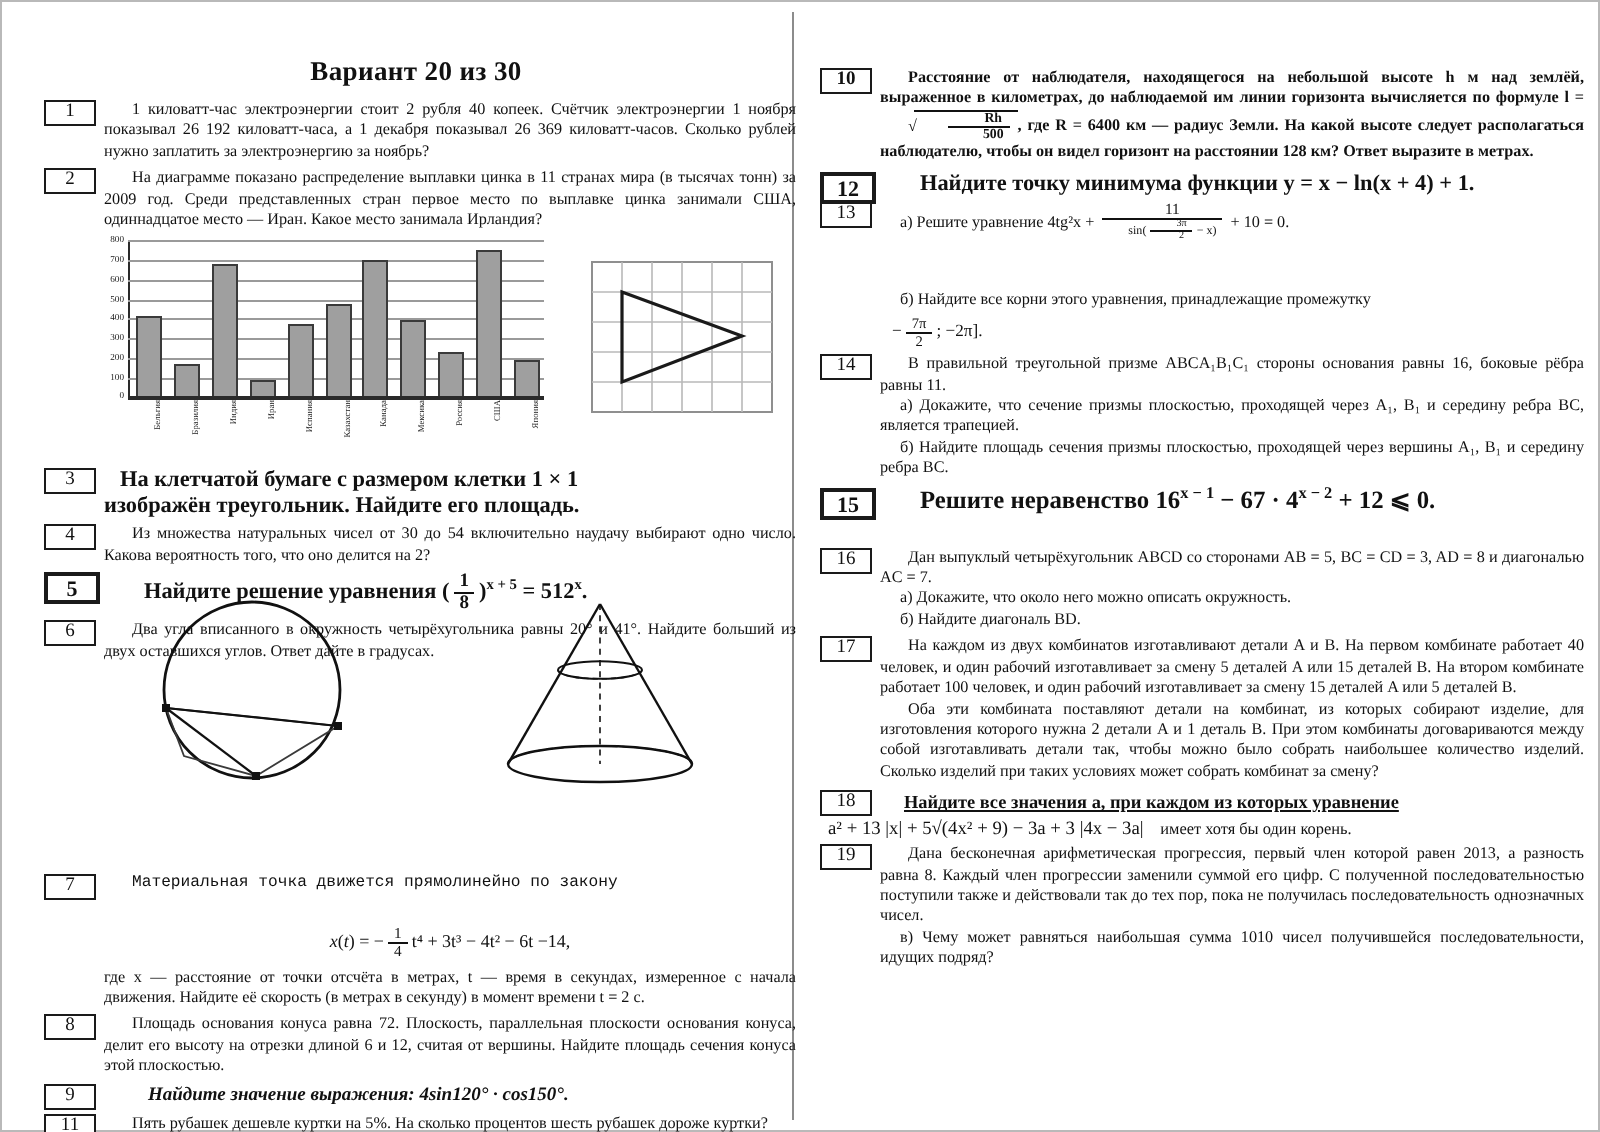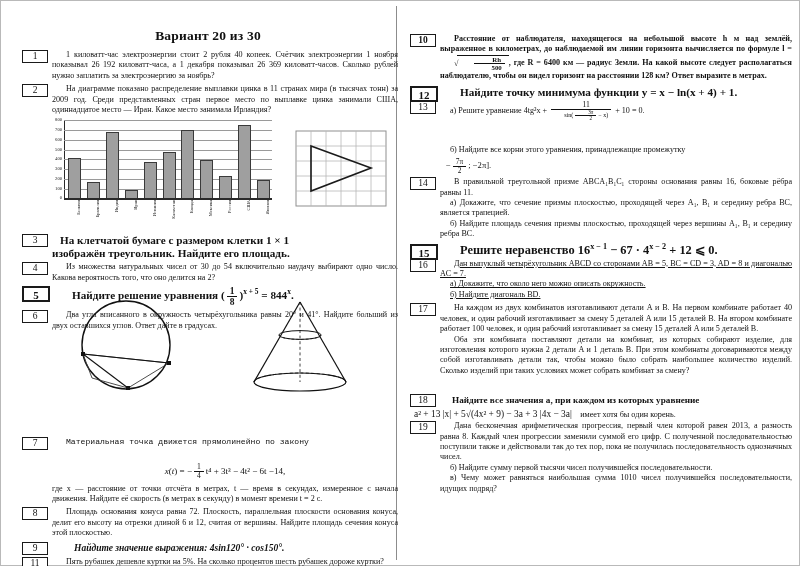--- a/index.html
+++ b/index.html
@@ -309,21 +309,21 @@
       <div class="tasknum">4</div>
       <div class="body">Из множества натуральных чисел от 30 до 54 включительно наудачу выбирают одно число. Какова вероятность того, что оно делится на 2?</div>
     </div>
 
     <div class="task" style="margin-top:3px;">
       <div class="tasknum big">5</div>
       <div class="bold-stmt center">
         <span>Найдите решение уравнения</span>
         <span>
           (<span class="frac"><span class="num">1</span><span class="den">8</span></span>)<sup>x + 5</sup>
-          = <span>844</span><sup>x</sup>.
+          = <span>512</span><sup>x</sup>.
         </span>
       </div>
     </div>
 
     <div class="task" style="margin-top:3px;">
       <div class="tasknum">6</div>
       <div class="body">Два угла вписанного в окружность четырёхугольника равны 20° и 41°. Найдите больший из двух оставшихся углов. Ответ дайте в градусах.</div>
     </div>
 
     <div class="spacer-fig"></div>
@@ -417,44 +417,43 @@
       <div class="body sub">б) Найдите площадь сечения призмы плоскостью, проходящей через вершины A₁, B₁ и середину ребра BC.</div>
     </div>
 
     <div class="task" style="margin-top:4px;">
       <div class="tasknum big">15</div>
       <div class="bold-stmt center" style="font-size:12.4px;">
         <span>Решите неравенство 16</span><sup>x − 1</sup><span> − 67 · 4</span><sup>x − 2</sup><span> + 12 ⩽ 0.</span>
       </div>
     </div>
 
-    <div class="task" style="margin-top:2px;text-decoration:underline;">
+    <div class="task" style="margin-top:17px;">
       <div class="tasknum">16</div>
       <div class="body">Дан выпуклый четырёхугольник ABCD со сторонами AB = 5, BC = CD = 3, AD = 8 и диагональю AC = 7.</div>
       <div class="body sub">а) Докажите, что около него можно описать окружность.</div>
       <div class="body sub">б) Найдите диагональ BD.</div>
     </div>
 
     <div class="task" style="margin-top:3px;">
       <div class="tasknum">17</div>
       <div class="body">На каждом из двух комбинатов изготавливают детали A и B. На первом комбинате работает 40 человек, и один рабочий изготавливает за смену 5 деталей A или 15 деталей B. На втором комбинате работает 100 человек, и один рабочий изготавливает за смену 15 деталей A или 5 деталей B.</div>
       <div class="body">Оба эти комбината поставляют детали на комбинат, из которых собирают изделие, для изготовления которого нужна 2 детали A и 1 деталь B. При этом комбинаты договариваются между собой изготавливать детали так, чтобы можно было собрать наибольшее количество изделий. Сколько изделий при таких условиях может собрать комбинат за смену?</div>
     </div>
 
-    <div class="task" style="margin-top:18px;">
+    <div class="task" style="margin-top:4px;">
       <div class="tasknum">18</div>
-      <div class="body bold-stmt" style="font-size:9.2px;padding-left:12px;">Найдите все значения a, при каждом из которых уравнение</div>
+      <div class="body bold-stmt" style="font-size:9.2px;padding-left:12px;text-decoration:underline;">Найдите все значения a, при каждом из которых уравнение</div>
       <div class="formula-left" style="margin-left:-26px;font-size:9.4px;">
         <span>a² + 13 |x| + 5√(4x² + 9) − 3a + 3 |4x − 3a|</span>
         <span style="font-size:8.2px;margin-left:6px;">имеет хотя бы один корень.</span>
       </div>
     </div>
 
     <div class="task" style="margin-top:1px;">
       <div class="tasknum">19</div>
       <div class="body">Дана бесконечная арифметическая прогрессия, первый член которой равен 2013, а разность равна 8. Каждый член прогрессии заменили суммой его цифр. С полученной последовательностью поступили также и действовали так до тех пор, пока не получилась последовательность однозначных чисел.</div>
-      <div class="body sub">б) Найдите сумму первой тысячи чисел получившейся последовательности.</div>
       <div class="body sub">в) Чему может равняться наибольшая сумма 1010 чисел получившейся последовательности, идущих подряд?</div>
     </div>
 
   </div>
 
 </div>
 
 </body></html>

